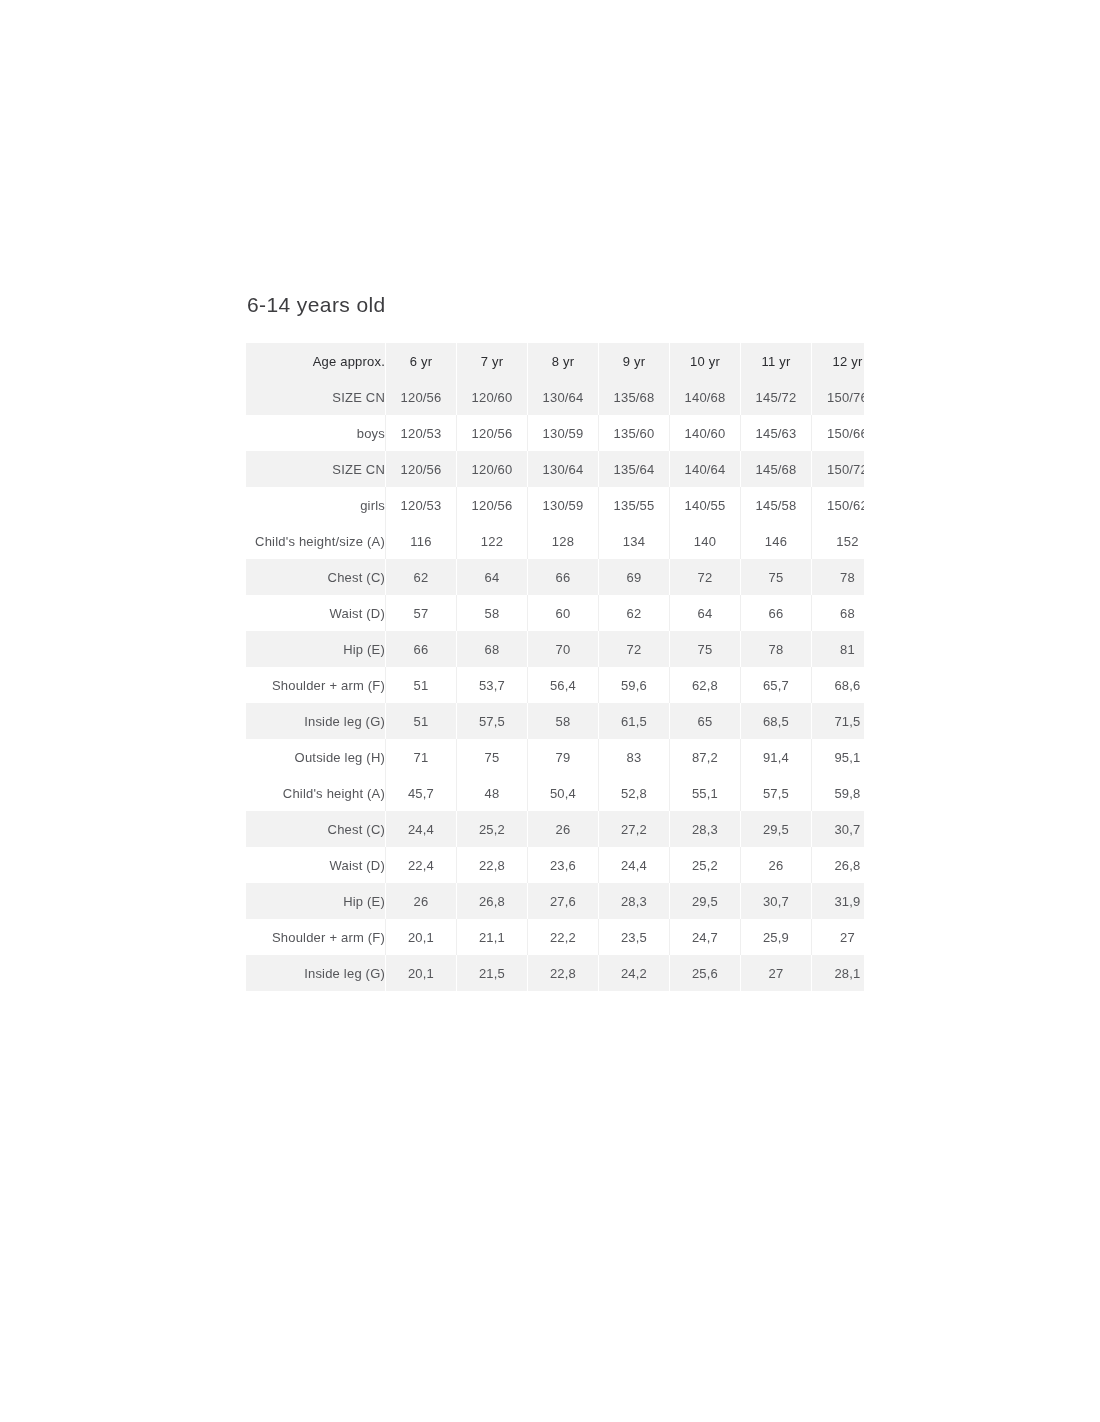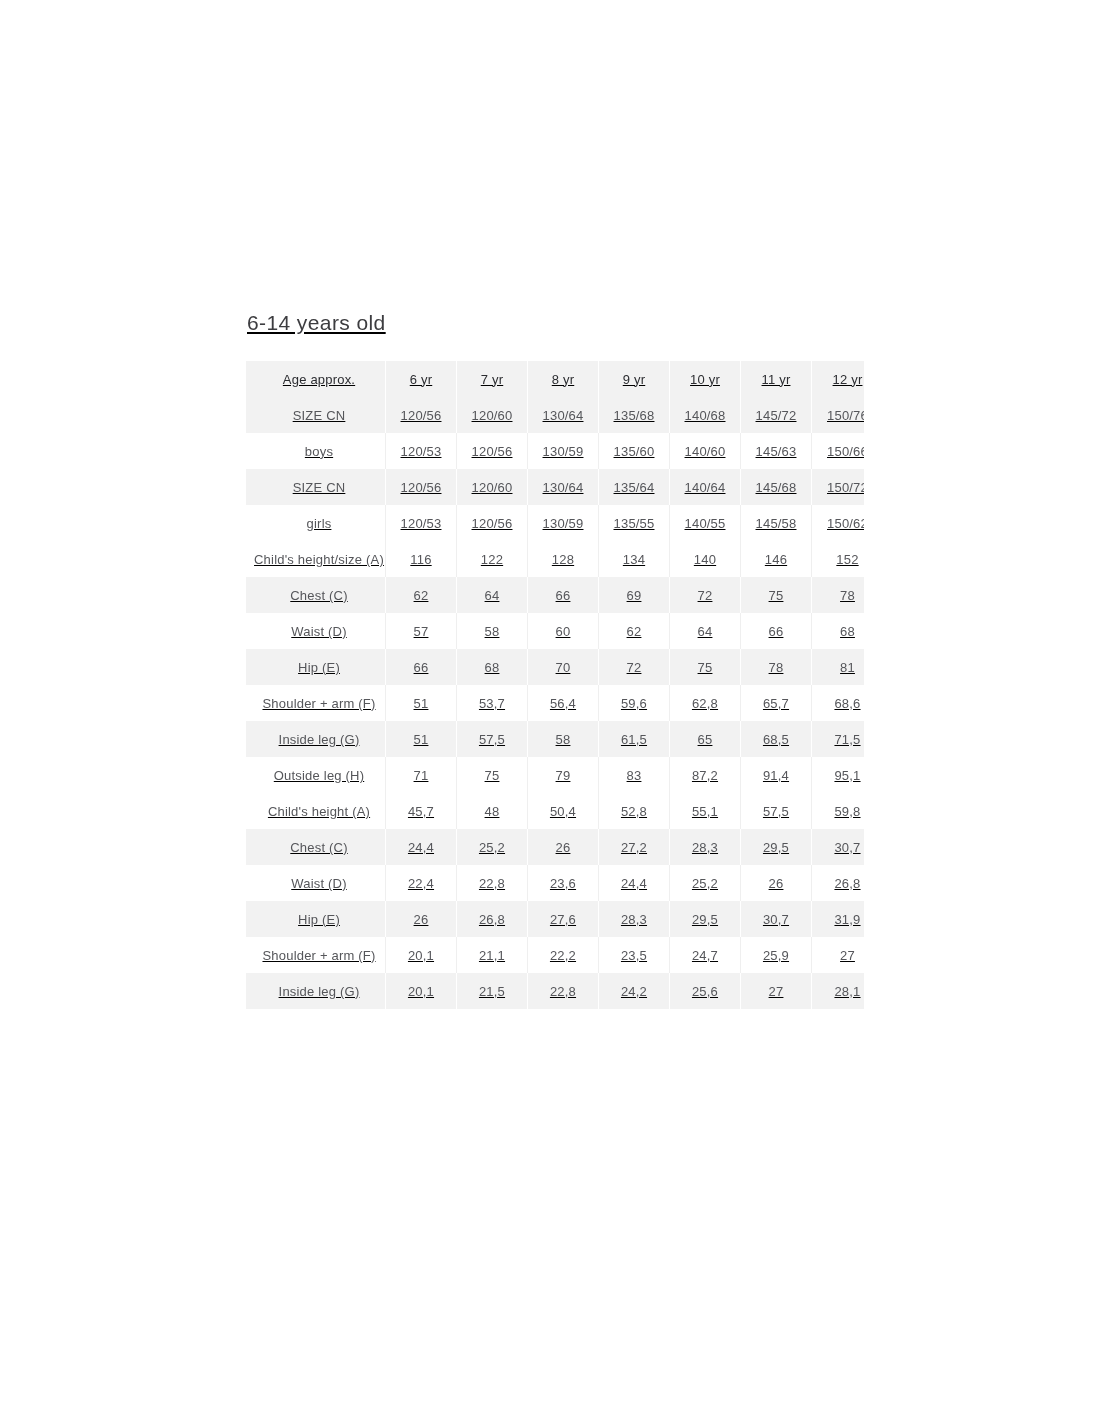--- a/index.html
+++ b/index.html
@@ -9,24 +9,23 @@
   }
   body {
     width: 1100px;
     height: 1422px;
     position: relative;
     font-family: "Liberation Sans", "DejaVu Sans", sans-serif;
     overflow: hidden;
   }
   .content {
     position: absolute;
-    top: 310px;
+    top: 292px;
     left: 246px;
     width: 618px;
-    text-decoration: underline;
   }
   .title {
     font-size: 21px;
     font-weight: 400;
     color: #3d3d40;
     letter-spacing: 0.4px;
     margin: 0 0 25px 1px;
     line-height: 26px;
   }
   .table-clip {
@@ -45,21 +44,21 @@
   .size-table th,
   .size-table td {
     height: 36px;
     padding: 0;
     vertical-align: middle;
     font-weight: 400;
     overflow: hidden;
     white-space: nowrap;
   }
   .label-cell {
-    text-align: center;
+    text-align: right;
     padding-left: 7px !important;
   }
   .value-cell {
     text-align: center;
   }
   tr.row-gray > th,
   tr.row-gray > td {
     background: #f2f2f2;
     border-right: 1px solid #ffffff;
   }

